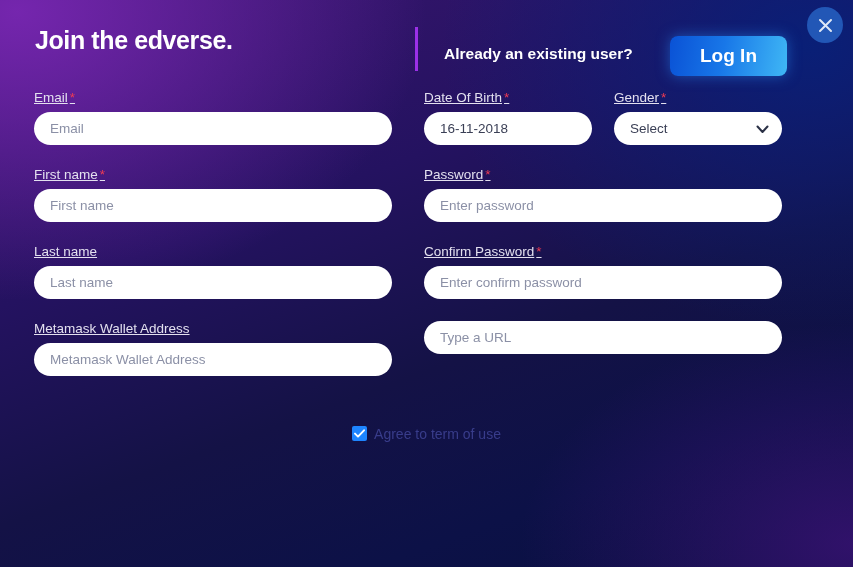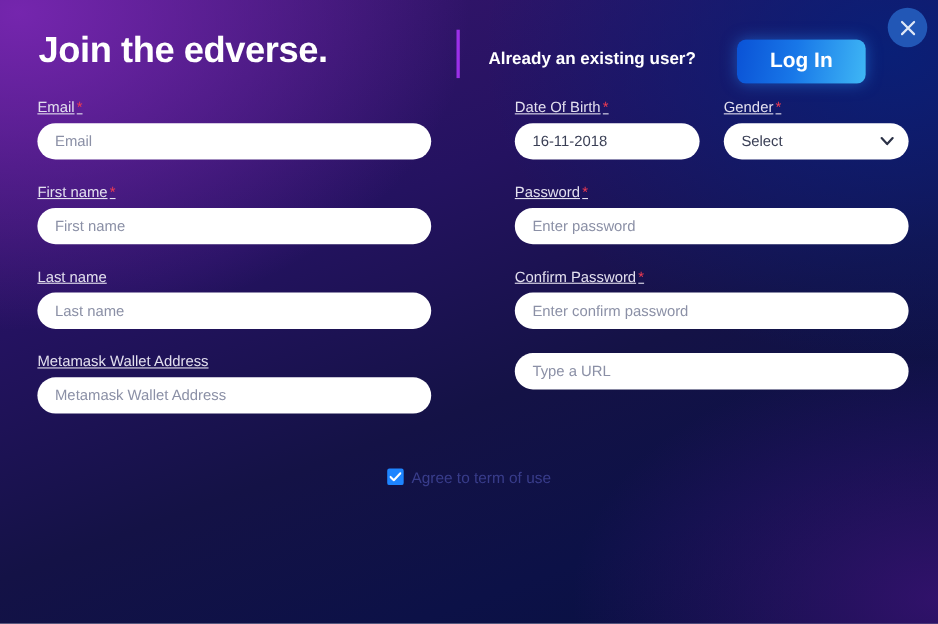--- a/index.html
+++ b/index.html
@@ -52,21 +52,21 @@
     right: 0;
     height: 90px;
     display: flex;
     align-items: center;
   }
   .title {
     position: absolute;
     left: 35px;
     top: 26px;
     color: #ffffff;
-    font-size: 33px;
+    font-size: 25px;
     font-weight: bold;
     letter-spacing: -0.4px;
     white-space: nowrap;
   }
   .divider {
     position: absolute;
     left: 415px;
     top: 27px;
     width: 3px;
     height: 44px;
@@ -99,21 +99,21 @@
   }
 
   
   .form {
     position: absolute;
     top: 90px;
     left: 0;
     right: 0;
   }
   .col-left  { position: absolute; left: 34px;  width: 358px; }
-  .col-right { position: absolute; left: 468px; width: 358px; }
+  .col-right { position: absolute; left: 424px; width: 358px; }
 
   .field { margin-bottom: 22px; }
   .field-label {
     display: block;
     color: #e3e0ef;
     font-size: 13.5px;
     margin-bottom: 7px;
     white-space: nowrap;
     text-decoration: underline;
   }

